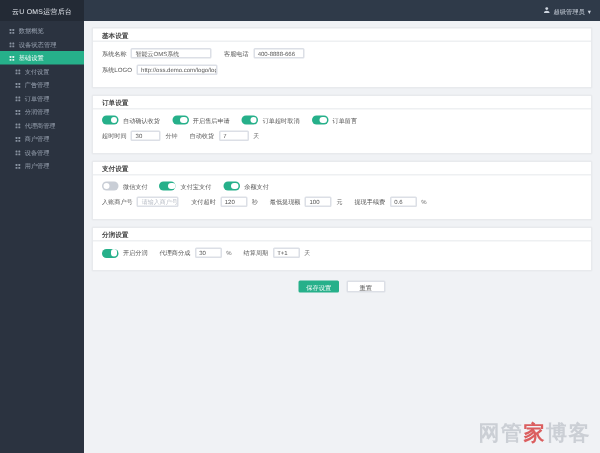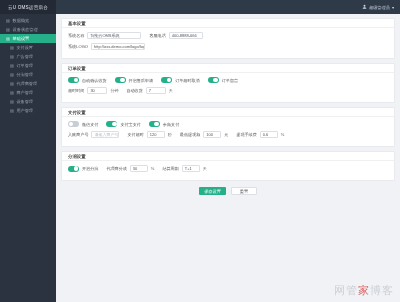--- a/index.html
+++ b/index.html
@@ -84,21 +84,21 @@
   .btn {
     height:8px; min-width:26px; border-radius:1px; font-size:4.2px;
     display:flex; align-items:center; justify-content:center; padding:0 5px;
   }
   .btn.primary { background:#26b08a; color:#fff; }
   .btn.ghost { background:#fff; border:1px solid #dcdfe6; color:#555; }
 
   
   .wm {
     position:absolute; right:6px; bottom:4px;
-    font-size:11px; color:#c8ccd2; letter-spacing:1px; font-weight:normal;
+    font-size:14px; color:#c8ccd2; letter-spacing:1px; font-weight:bold;
     opacity:.9;
   }
   .wm .o { color:#d94f4f; }
 </style>
 </head>
 <body>
 
 <div class="app">
 
   <div class="sidebar">

